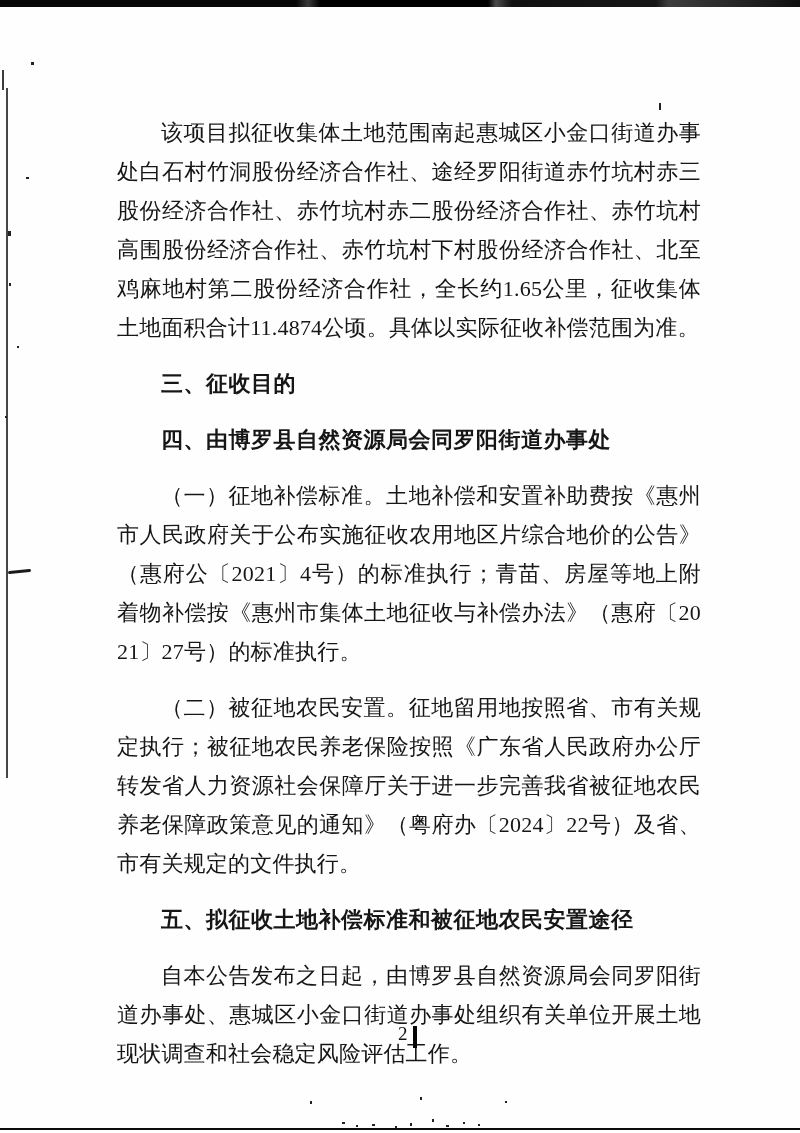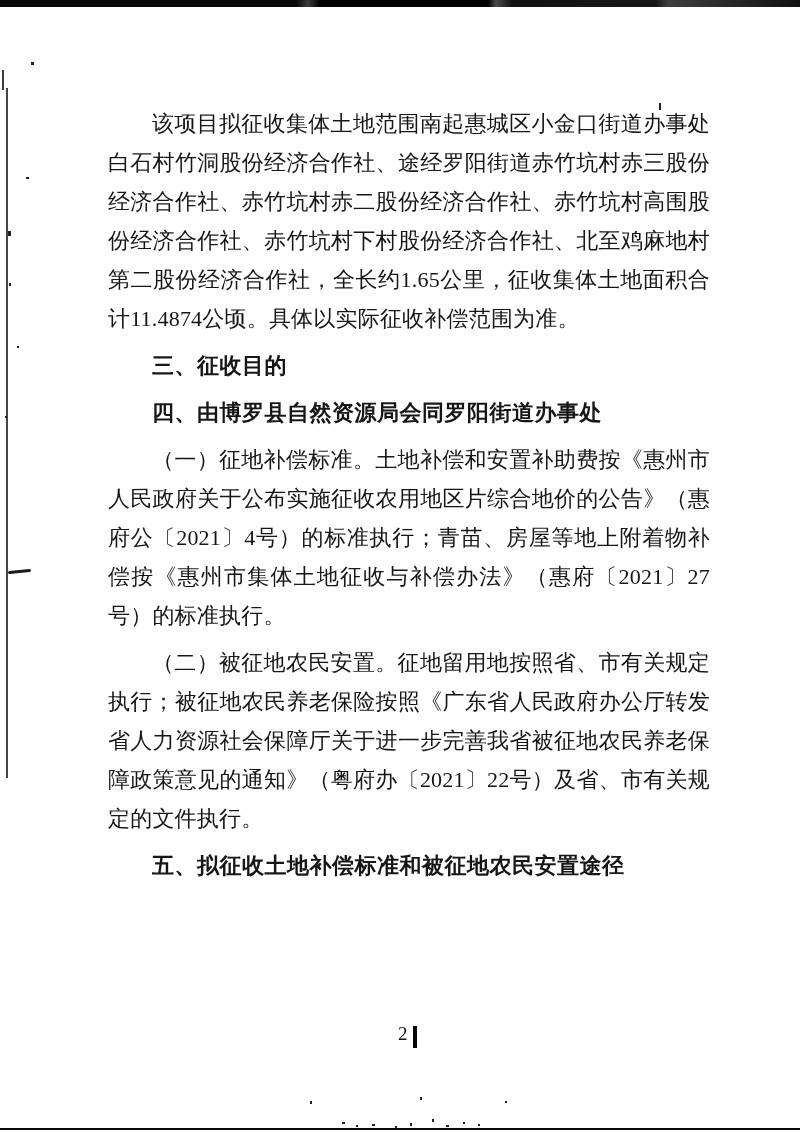--- a/index.html
+++ b/index.html
@@ -65,21 +65,21 @@
     top: 96px;
     width: 618px;
     font-size: 22px;
     line-height: 39px;
     text-align: justify;
     text-justify: inter-ideograph;
     word-break: break-all;
     letter-spacing: 0.2px;
   }
   .doc-text p {
-    margin: 8px;
+    margin: 17px;
     padding: 0;
     text-indent: 2em;
   }
   .doc-text p.heading {
     font-family: Liberation Sans, sans-serif;
     font-weight: bold;
     letter-spacing: 0.5px;
   }
   .page-number {
     position: absolute;
@@ -127,21 +127,22 @@
   <div class="speck" style="left:432px;top:1119px;width:2px;height:3px;"></div>
   <div class="speck" style="left:446px;top:1125px;width:3px;height:2px;"></div>
   <div class="speck" style="left:463px;top:1122px;width:2px;height:2px;"></div>
   <div class="speck" style="left:478px;top:1124px;width:2px;height:2px;"></div>
 
   <div class="doc-text">
     <p class="body">该项目拟征收集体土地范围南起惠城区小金口街道办事处白石村竹洞股份经济合作社、途经罗阳街道赤竹坑村赤三股份经济合作社、赤竹坑村赤二股份经济合作社、赤竹坑村高围股份经济合作社、赤竹坑村下村股份经济合作社、北至鸡麻地村第二股份经济合作社，全长约1.65公里，征收集体土地面积合计11.4874公顷。具体以实际征收补偿范围为准。</p>
     <p class="heading">三、征收目的</p>
     <p class="heading">四、由博罗县自然资源局会同罗阳街道办事处</p>
     <p class="body">（一）征地补偿标准。土地补偿和安置补助费按《惠州市人民政府关于公布实施征收农用地区片综合地价的公告》（惠府公〔2021〕4号）的标准执行；青苗、房屋等地上附着物补偿按《惠州市集体土地征收与补偿办法》（惠府〔2021〕27号）的标准执行。</p>
-    <p class="body">（二）被征地农民安置。征地留用地按照省、市有关规定执行；被征地农民养老保险按照《广东省人民政府办公厅转发省人力资源社会保障厅关于进一步完善我省被征地农民养老保障政策意见的通知》（粤府办〔2021〕22号）及省、市有关规定的文件执行。</p>
+    <p class="body">（二）被征地农民安置。征地留用地按照省、市有关规定执行；被征地农民养老保险按照《广东省人民政府办公厅转发省人力资源社会保障厅关于进一步完善我省被征地农民养老保障政策意见的通知》（粤府办〔2024〕22号）及省、市有关规定的文件执行。</p>
     <p class="heading">五、拟征收土地补偿标准和被征地农民安置途径</p>
+    <p class="body">自本公告发布之日起，由博罗县自然资源局会同罗阳街道办事处、惠城区小金口街道办事处组织有关单位开展土地现状调查和社会稳定风险评估工作。</p>
   </div>
 
   <span class="page-number">2</span>
   <div class="page-number-bar"></div>
 
   <div class="bottom-scan-line"></div>
 </div>
 
 </body></html>

